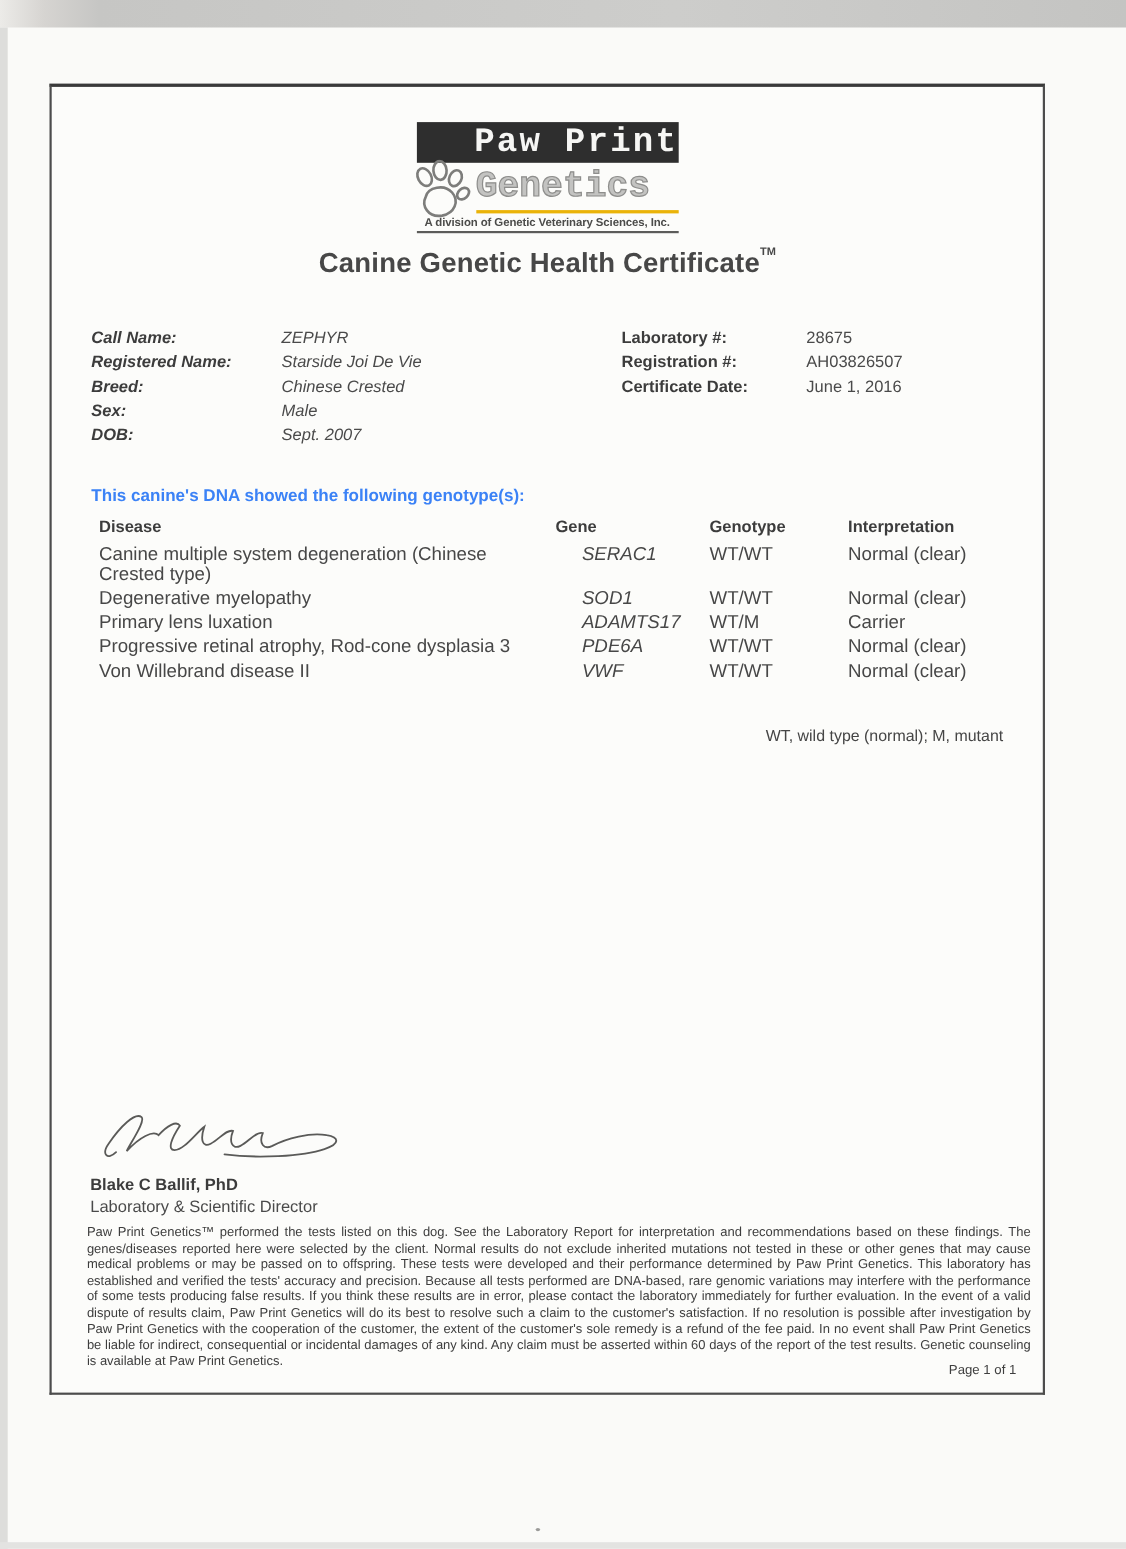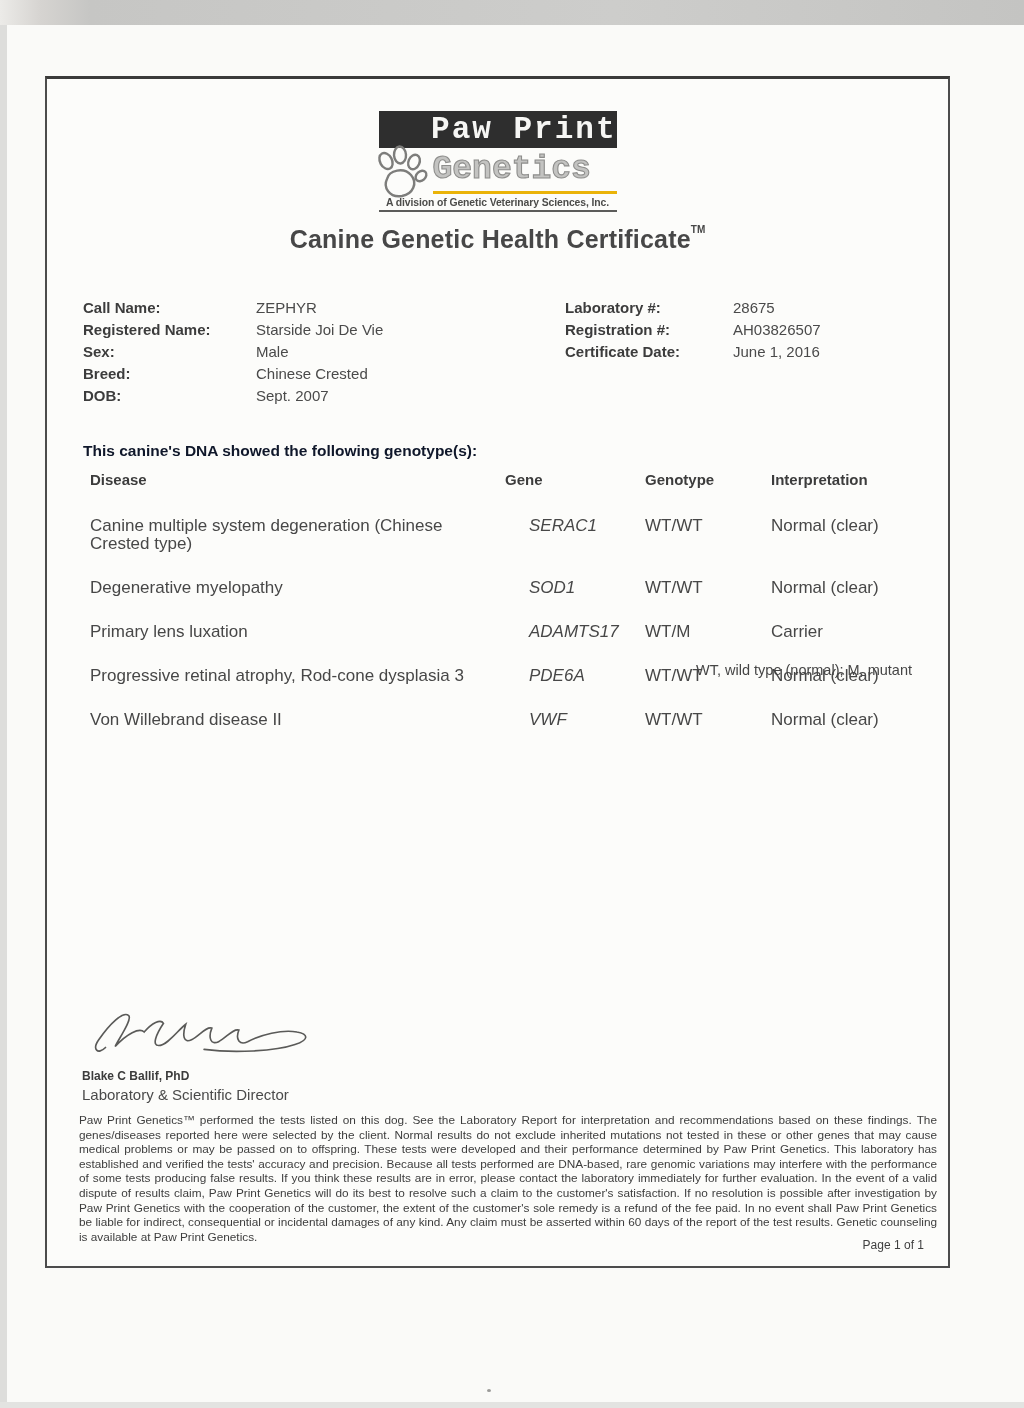--- a/index.html
+++ b/index.html
@@ -36,45 +36,45 @@
   .logo-division { margin-top:2px; text-align:center; font-size:10.4px; font-weight:bold;
     letter-spacing:-0.1px; color:#4c4c4a; border-bottom:2.5px solid #5c5c5a; padding-bottom:2px; white-space:nowrap; }
 
   
   .title { position:absolute; top:146px; left:0; right:0; text-align:center;
     font-size:25px; font-weight:bold; color:#474747; letter-spacing:0.2px; }
   .title sup { font-size:10px; font-weight:bold; vertical-align:super; position:relative; top:-6px; letter-spacing:0; }
 
   
   .info { position:absolute; top:218px; left:36px; right:26px; display:flex; font-size:15px; line-height:22px; }
-  .info-col-left { width:482px; }
+  .info-col-left { width:482px;font-style:italic; }
   .info-col-right { flex:1; }
   .info-row { display:flex; }
   .info-label { font-weight:bold; color:#3c3c3c; }
   .info-col-left .info-label { width:173px; flex:0 0 173px; }
   .info-col-right .info-label { width:168px; flex:0 0 168px; }
   .info-value { color:#4a4a4a; }
 
   
-  .results-heading { position:absolute; top:363px; left:36px; font-size:15.5px; font-weight:bold; color:#0f172a; }
+  .results-heading { position:absolute; top:363px; left:36px; font-size:15.5px; font-weight:bold; color:#3b82f6; }
   .results-table { position:absolute; top:392px; left:43px; width:824px;
-    display:grid; grid-template-columns:415px 140px 126px 1fr; row-gap:26px; }
+    display:grid; grid-template-columns:415px 140px 126px 1fr; row-gap:4px; }
   .th { font-size:15px; font-weight:bold; color:#3c3c3c; padding-bottom:3px; }
   .td { font-size:17px; line-height:18px; color:#474747; }
   .td.gene { font-style:italic;margin-left:24px; }
   .row { display:contents; }
   .legend { position:absolute; top:583px; right:36px; font-size:14.5px; color:#454545;text-align:center; }
 
   
   .sig-row { position:absolute; top:924px; left:35px; right:26px; display:flex; }
   .sig-block-left { width:456px; }
   .sig-block-right { flex:1; }
   .sig-svg { display:block; height:58px; }
   .sig-svg path { fill:none; stroke:#5a5a58; stroke-width:1.7; stroke-linecap:round; }
-  .sig-name { font-size:12px; font-weight:bold; color:#3c3c3c; margin-top:8px; }
+  .sig-name { font-size:15px; font-weight:bold; color:#3c3c3c; margin-top:8px; }
   .sig-title { font-size:15px; color:#4a4a4a; margin-top:3px; }
 
   
   .disclaimer { position:absolute; top:1034px; left:32px; width:858px;
     font-size:11.8px; line-height:14.6px; text-align:justify; color:#3d3d3d; }
   .page-label { position:absolute; bottom:14px; right:24px; font-size:12px; color:#3f3f3f; }
 </style>
 </head>
 <body>
 
@@ -108,26 +108,26 @@
     <div class="info-col-left">
       <div class="info-row">
         <span class="info-label">Call Name:</span>
         <span class="info-value">ZEPHYR</span>
       </div>
       <div class="info-row">
         <span class="info-label">Registered Name:</span>
         <span class="info-value">Starside Joi De Vie</span>
       </div>
       <div class="info-row">
+        <span class="info-label">Breed:</span>
+        <span class="info-value">Chinese Crested</span>
+      </div>
+      <div class="info-row">
         <span class="info-label">Sex:</span>
         <span class="info-value">Male</span>
-      </div>
-      <div class="info-row">
-        <span class="info-label">Breed:</span>
-        <span class="info-value">Chinese Crested</span>
       </div>
       <div class="info-row">
         <span class="info-label">DOB:</span>
         <span class="info-value">Sept. 2007</span>
       </div>
     </div>
     <div class="info-col-right">
       <div class="info-row">
         <span class="info-label">Laboratory #:</span>
         <span class="info-value">28675</span>

